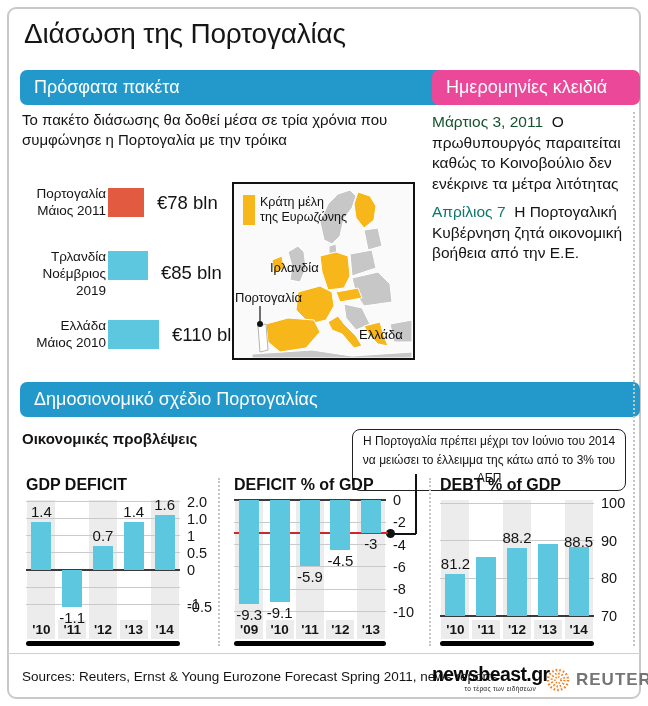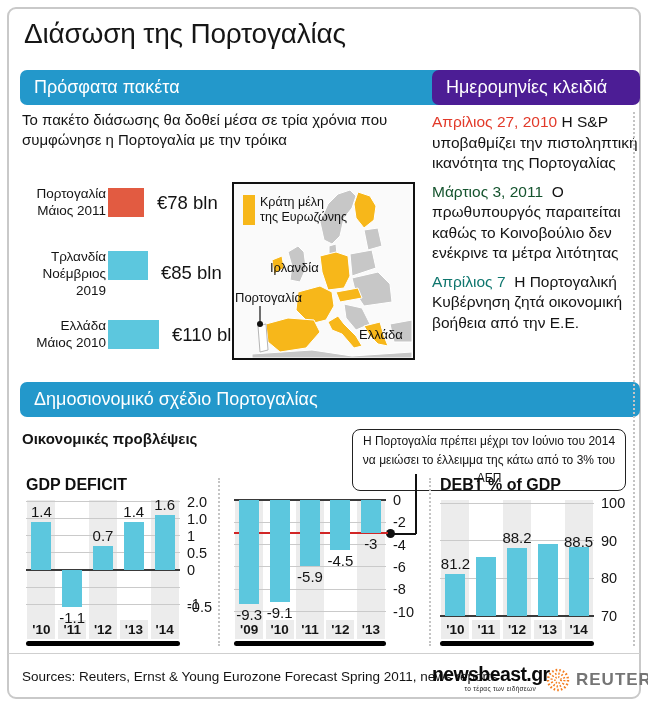--- a/index.html
+++ b/index.html
@@ -68,21 +68,21 @@
   #reuters .word{font-size:17px;font-weight:bold;color:#757575;letter-spacing:1px;}
 </style>
 </head>
 <body>
 
 <div class="frame"></div>
 
 <h1 id="page-title">Διάσωση της Πορτογαλίας</h1>
 
 <div class="hdr" id="hdr-packages" style="background: rgb(35, 152, 203);">Πρόσφατα πακέτα</div>
-<div class="hdr" id="hdr-dates" style="background: #4c1d95;">Ημερομηνίες κλειδιά</div>
+<div class="hdr" id="hdr-dates" style="background: #ec4899;">Ημερομηνίες κλειδιά</div>
 
 <p class="intro">Το πακέτο διάσωσης θα δοθεί μέσα σε τρία χρόνια που συμφώνησε η Πορτογαλία με την τρόικα</p>
 
 <div class="bail-row" style="top:185px">
   <div class="bail-label">
     <span>Πορτογαλία</span><br>
     <span>Μάιος 2011</span>
   </div>
   <div class="bail-bar" style="width: 36px; background: rgb(226, 91, 65);"></div>
   <div class="bail-amount" style="left: 147px;">€78 bln</div>
@@ -138,21 +138,20 @@
 
     <text class="map-label" x="36" y="88">Ιρλανδία</text>
     <text class="map-label" x="1" y="118">Πορτογαλία</text>
     <text class="map-label" x="125" y="155">Ελλάδα</text>
     <line x1="26" y1="122" x2="26" y2="138" stroke="#111" stroke-width="1.2"></line>
     <circle cx="26" cy="140" r="3" fill="#111"></circle>
   </svg>
 </div>
 
 <div id="key-dates">
-  <p class="kd"><span class="kd-date" style="color: rgb(226, 58, 42);">Απρίλιος 27, 2010</span> <span class="kd-text">Η S&amp;P υποβαθμίζει την πιστοληπτική ικανότητα της Πορτογαλίας</span></p>
   <p class="kd"><span class="kd-date" style="color: #14532d;">Μάρτιος 3, 2011</span>&nbsp; <span class="kd-text">Ο πρωθυπουργός παραιτείται καθώς το Κοινοβούλιο δεν ενέκρινε τα μέτρα λιτότητας</span></p>
   <p class="kd"><span class="kd-date" style="color: #0f766e;">Απρίλιος 7</span>&nbsp; <span class="kd-text">Η Πορτογαλική Κυβέρνηση ζητά οικονομική βοήθεια από την Ε.Ε.</span></p>
 </div>
 
 <div class="hdr" id="hdr-fiscal" style="background: rgb(35, 152, 203);">Δημοσιονομικό σχέδιο Πορτογαλίας</div>
 <div id="forecast-subtitle">Οικονομικές προβλέψεις</div>
 
 <div id="annotation">Η Πορτογαλία πρέπει μέχρι τον Ιούνιο του 2014 να μειώσει το έλλειμμα της κάτω από το 3% του ΑΕΠ</div>
 <div class="conn" id="conn-v"></div>
 <div class="conn" id="conn-h"></div>
@@ -188,20 +187,21 @@
     <div class="val" style="left: 28.2px; top: 133.471px; width: 48px;">-1.1</div>
     <div class="bar" style="left: 73px; top: 70.0588px; width: 20px; height: 23.8824px; background: rgb(92, 199, 222);"></div>
     <div class="val" style="left: 59px; top: 51.0588px; width: 48px;">0.7</div>
     <div class="bar" style="left: 103.8px; top: 46.1765px; width: 20px; height: 47.7647px; background: rgb(92, 199, 222);"></div>
     <div class="val" style="left: 89.8px; top: 27.1765px; width: 48px;">1.4</div>
     <div class="bar" style="left: 134.6px; top: 39.3529px; width: 20px; height: 54.5882px; background: rgb(92, 199, 222);"></div>
     <div class="val" style="left: 120.6px; top: 20.3529px; width: 48px;">1.6</div>
     <div class="bbar" style="left: 6px; top: 165px; width: 154px;"></div>
   </div>
 <div class="chart" id="chart-def">
+    <div class="chart-title" style="left: 8px; top: 0px;">DEFICIT % of GDP</div>
     <div class="stripe" style="left: 9.2px; top: 24px; width: 28px; height: 139px;"></div>
     <div class="year-cell" style="left: 9.2px; top: 144px; width: 28px;">'09</div>
     <div class="year-cell" style="left: 39.6px; top: 144px; width: 28px;">'10</div>
     <div class="stripe" style="left: 70px; top: 24px; width: 28px; height: 139px;"></div>
     <div class="year-cell" style="left: 70px; top: 144px; width: 28px;">'11</div>
     <div class="year-cell" style="left: 100.4px; top: 144px; width: 28px;">'12</div>
     <div class="stripe" style="left: 130.8px; top: 24px; width: 28px; height: 139px;"></div>
     <div class="year-cell" style="left: 130.8px; top: 144px; width: 28px;">'13</div>
     <div class="grid dark" style="left: 8px; top: 23px; width: 152px;"></div>
     <div class="tick" style="left: 167px; top: 15px;">0</div>

